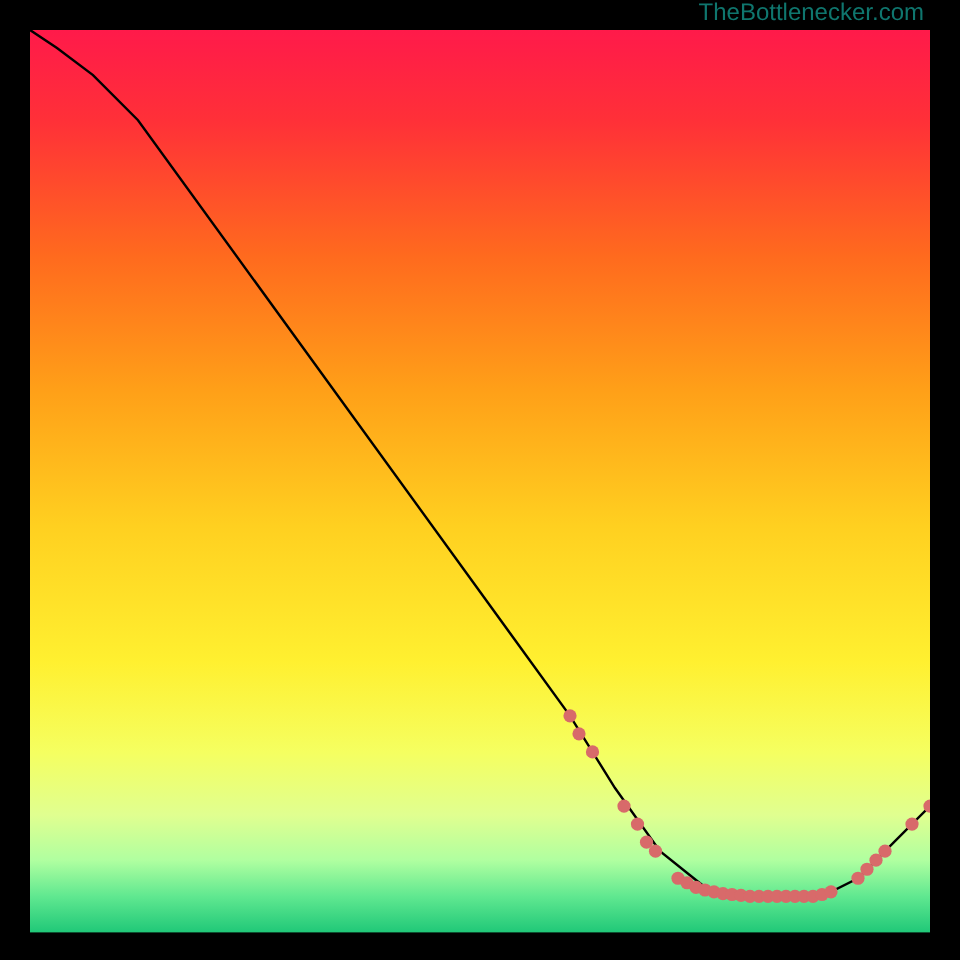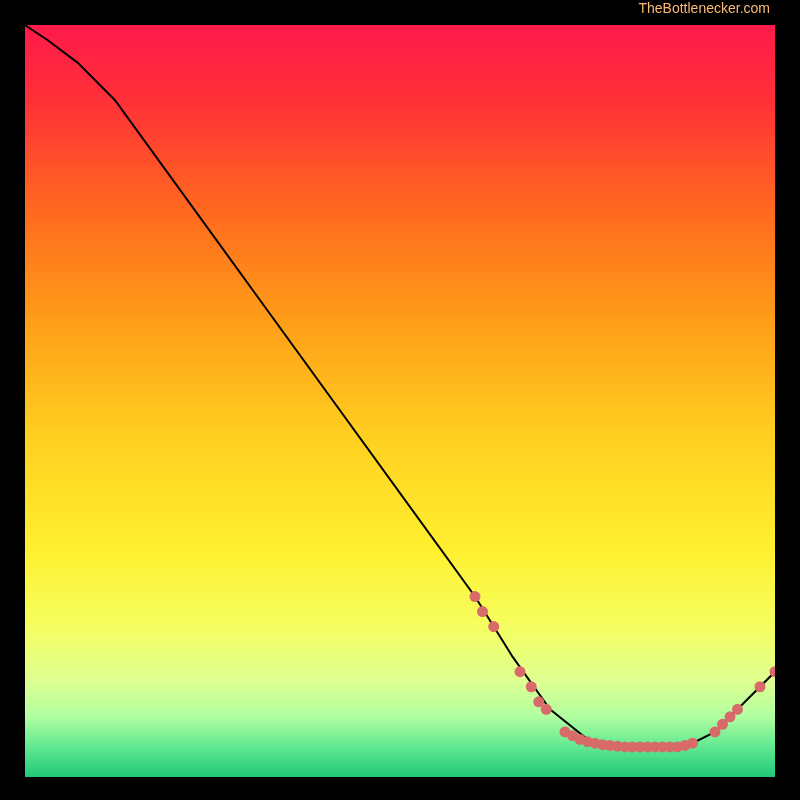--- a/index.html
+++ b/index.html
@@ -1,18 +1,18 @@
 <!DOCTYPE html>
 <html><head>
 <meta charset="utf-8">
 <style>
 *{margin:0;padding:0;box-sizing:border-box}
 body{background:#000;width:800px;height:800px;overflow:hidden;position:relative}
 .chart-container{position:absolute;left:25px;top:10px;width:750px;height:770px}
-.watermark{position:absolute;top:0;right:30px;color:#fdba74;font-family:Arial,sans-serif;font-size:14px;z-index:10}
+.watermark{position:absolute;top:0;right:30px;color:#0f766e;font-family:Arial,sans-serif;font-size:20px;z-index:10}
 svg{display:block}
 </style>
 </head>
 <body>
 
 <div class="watermark">TheBottleneсker.com</div>
 
 <div class="chart-container">
 <svg id="chart-svg" width="750" height="770" viewBox="0 0 750 770">
 <defs>

